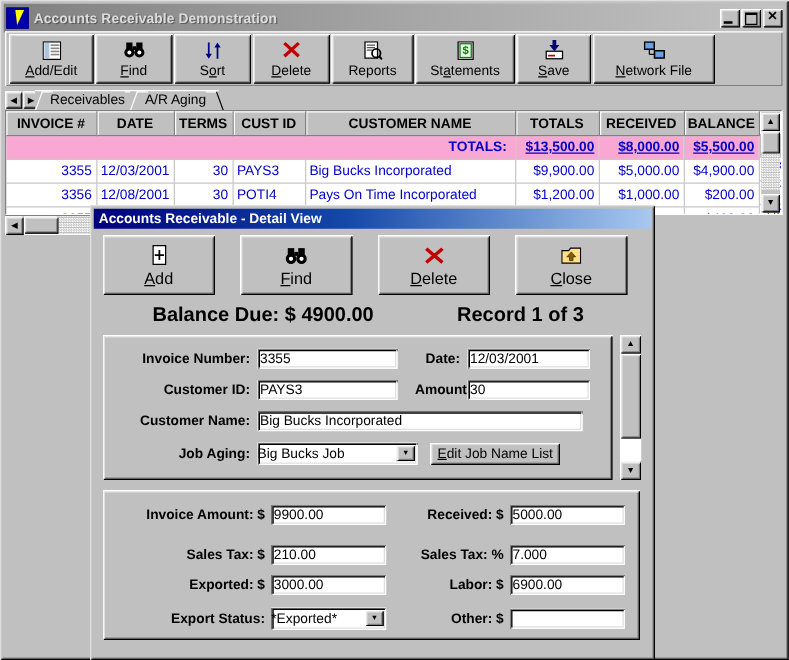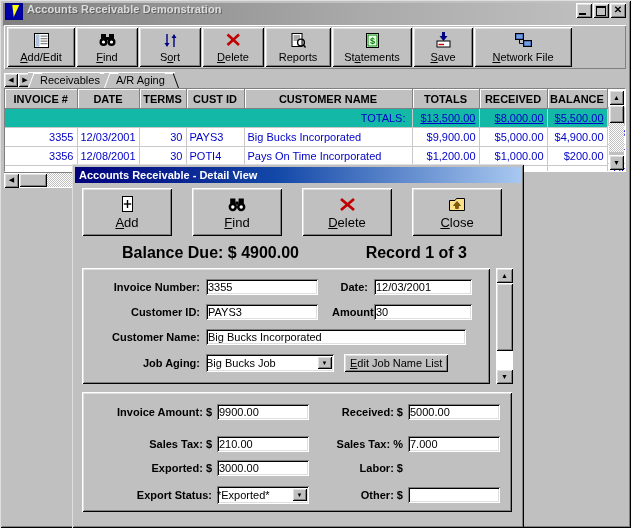--- a/index.html
+++ b/index.html
@@ -15,21 +15,21 @@
   #app-window{
     position:absolute;left:0;top:0;width:631px;height:528px;
     background:#c0c0c0;
     box-shadow:inset 1px 1px 0 #dfdfdf, inset -1px -1px 0 #000000,
                inset 2px 2px 0 #c0c0c0, inset -2px -2px 0 #808080;
     box-sizing:border-box;
   }
   #titlebar{
     position:absolute;left:3px;top:3px;width:625px;height:23px;
     background:linear-gradient(to right,#808080 0%,#a8a8a8 55%,#c3c3c3 100%);
-    display:flex;align-items:flex-start;
+    display:flex;align-items:center;
   }
   #title-icon{
     width:16px;height:15px;margin-left:2px;margin-right:4px;
     background:#0000a8;position:relative;flex:0 0 auto;
     border:1px solid #000080;
   }
   #title-icon:after{
     content:"";position:absolute;left:5px;top:1px;
     width:0;height:0;
     border-left:4px solid transparent;border-right:3px solid transparent;
@@ -120,21 +120,21 @@
     color:#000;text-align:center;
     border-right:1px solid #808080;border-bottom:1px solid #808080;
     box-shadow:inset 1px 1px 0 #ffffff;
     white-space:nowrap;overflow:hidden;
   }
   #grid td{
     height:18px;font-size:11px;color:#0000c8;
     border-right:1px solid #c8c8c8;border-bottom:1px solid #c8c8c8;
     padding:0 3px;white-space:nowrap;overflow:hidden;
   }
-  tr.totals td{background:#14b8a6;color:#000;font-weight:normal;text-decoration:underline;margin-top:28px;}
+  tr.totals td{background:#f9a8d4;color:#000;font-weight:bold;text-decoration:underline;margin-top:28px;}
   tr.totals td.nolabel{text-decoration:none;}
   td.r{text-align:right;}
   td.l{text-align:left;}
   #gridscroll{
     position:absolute;right:1px;top:1px;width:15px;bottom:1px;background:#c0c0c0;
   }
   .sbbtn{
     width:15px;height:15px;background:#c0c0c0;
     box-shadow:inset 1px 1px 0 #ffffff, inset -1px -1px 0 #000000,
                inset 2px 2px 0 #dfdfdf, inset -2px -2px 0 #808080;
@@ -540,20 +540,21 @@
       <div class="frow" style="left:8px;top:44px;width:414px">
         <span class="flabel" style="width:122px">Sales Tax:  $</span>
         <span class="finput" style="width:92px;margin-left:5px">210.00</span>
         <span class="flabel" style="width:84px;margin-left:10px">Sales Tax:  %</span>
         <span class="finput" style="width:92px;margin-left:5px">7.000</span>
       </div>
       <div class="frow" style="left:8px;top:68px;width:414px">
         <span class="flabel" style="width:122px">Exported:  $</span>
         <span class="finput" style="width:92px;margin-left:5px">3000.00</span>
         <span class="flabel" style="width:84px;margin-left:10px">Labor:  $</span>
+        <span class="finput" style="width:92px;margin-left:5px">6900.00</span>
       </div>
       <div class="frow" style="left:8px;top:94px;width:414px">
         <span class="flabel" style="width:122px">Export Status:</span>
         <span class="fcombo" style="width:92px;margin-left:5px">
           <span>*Exported*</span>
           <span class="arrow">▼</span>
         </span>
         <span class="flabel" style="width:84px;margin-left:10px">Other:  $</span>
         <span class="finput" style="width:92px;margin-left:5px"></span>
       </div>

